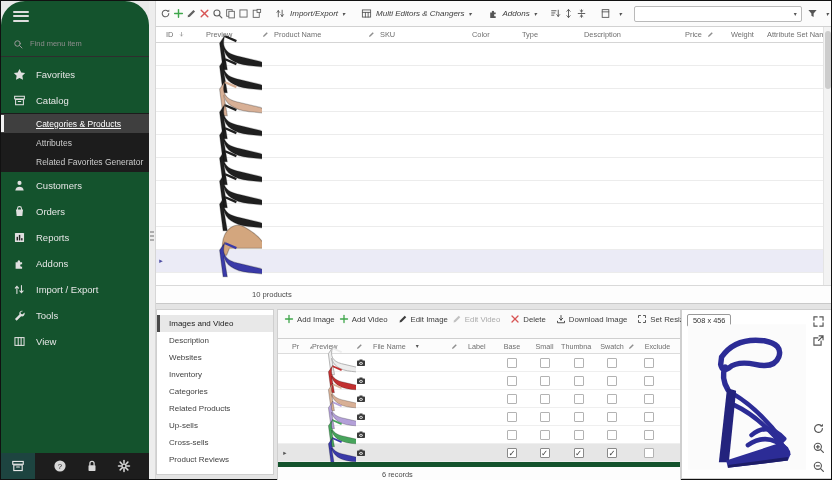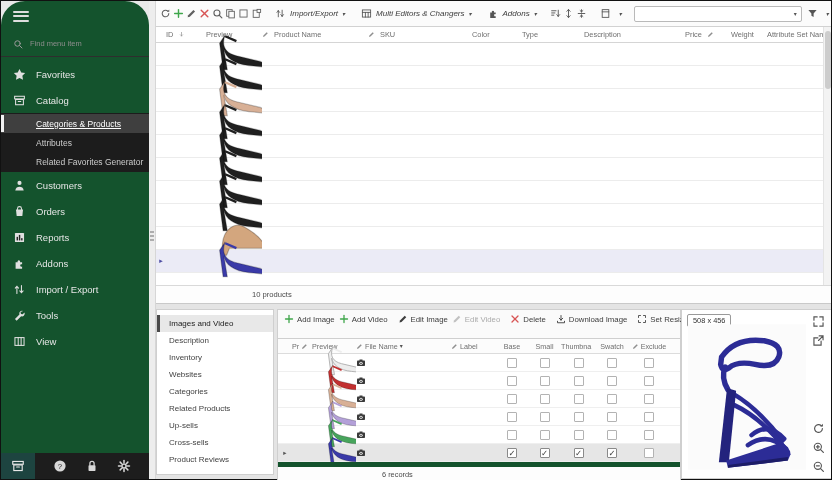--- a/index.html
+++ b/index.html
@@ -81,21 +81,21 @@
   .tab.active{background:#e8e8e8;color:#222;}
   .tab.active:before{content:"";position:absolute;left:0;top:0;bottom:0;width:3px;background:#4a4a4a;}
   .mid{width:404px;flex:0 0 404px;margin-left:3px;display:flex;flex-direction:column;}
   .btoolbar{height:23px;background:#fafafa;border:1px solid #cfcfcf;border-bottom:none;display:flex;align-items:flex-end;padding:14px 4px;gap:0;white-space:nowrap;}
   .bbtn{display:flex;align-items:center;gap:3px;font-size:7.8px;color:#3c3c3c;cursor:pointer;padding:0 2px;}
   .bbtn .ic{width:10px;height:10px;}
   .bbtn.disabled{color:#ababab;cursor:default;}
   .bbtn.disabled .ic{color:#c0c0c0;}
   .bgrid{flex:1;background:#fff;border:1px solid #cfcfcf;position:relative;display:flex;flex-direction:column;}
   .b-head{display:grid;grid-template-columns:var(--bgcols);height:15px;align-items:center;border-bottom:1px solid #dcdcdc;background:#fcfcfc;}
-  .b-head .hc{font-size:7.2px;color:#6e6e6e;display:flex;align-items:center;gap:2px;overflow:hidden;white-space:nowrap;}
+  .b-head .hc{font-size:7.2px;color:#6e6e6e;display:flex;align-items:center;gap:10px;overflow:hidden;white-space:nowrap;}
   .b-row{display:grid;grid-template-columns:var(--bgcols);height:18px;align-items:center;border-bottom:1px solid #efefef;background:#fff;cursor:pointer;}
   .b-row.sel{background:#e6e6e6;}
   .b-row .c{font-size:7.3px;color:#3c3c3c;overflow:hidden;white-space:nowrap;}
   .b-row .c.pr{text-align:right;padding-right:4px;}
   .b-row .gut{font-size:6.5px;color:#555;text-align:center;}
   .bshoe{width:20px;height:14px;margin-left:12px;}
   .bshoe svg{width:100%;height:100%;}
   .filecell{display:flex;align-items:center;gap:4px;}
   .filecell .ic{width:10px;height:9px;color:#3a3a3a;flex:0 0 10px;}
   .cbcell{display:flex;justify-content:center;}
@@ -665,24 +665,24 @@
 
     <div class="bottom">
       <div class="tabs" id="bp-tabs">
           <div class="tab active">
             <span>Images and Video</span>
           </div>
           <div class="tab ">
             <span>Description</span>
           </div>
           <div class="tab ">
+            <span>Websites</span>
+          </div>
+          <div class="tab ">
             <span>Inventory</span>
-          </div>
-          <div class="tab ">
-            <span>Websites</span>
           </div>
           <div class="tab ">
             <span>Categories</span>
           </div>
           <div class="tab ">
             <span>Related Products</span>
           </div>
           <div class="tab ">
             <span>Up-sells</span>
           </div>

